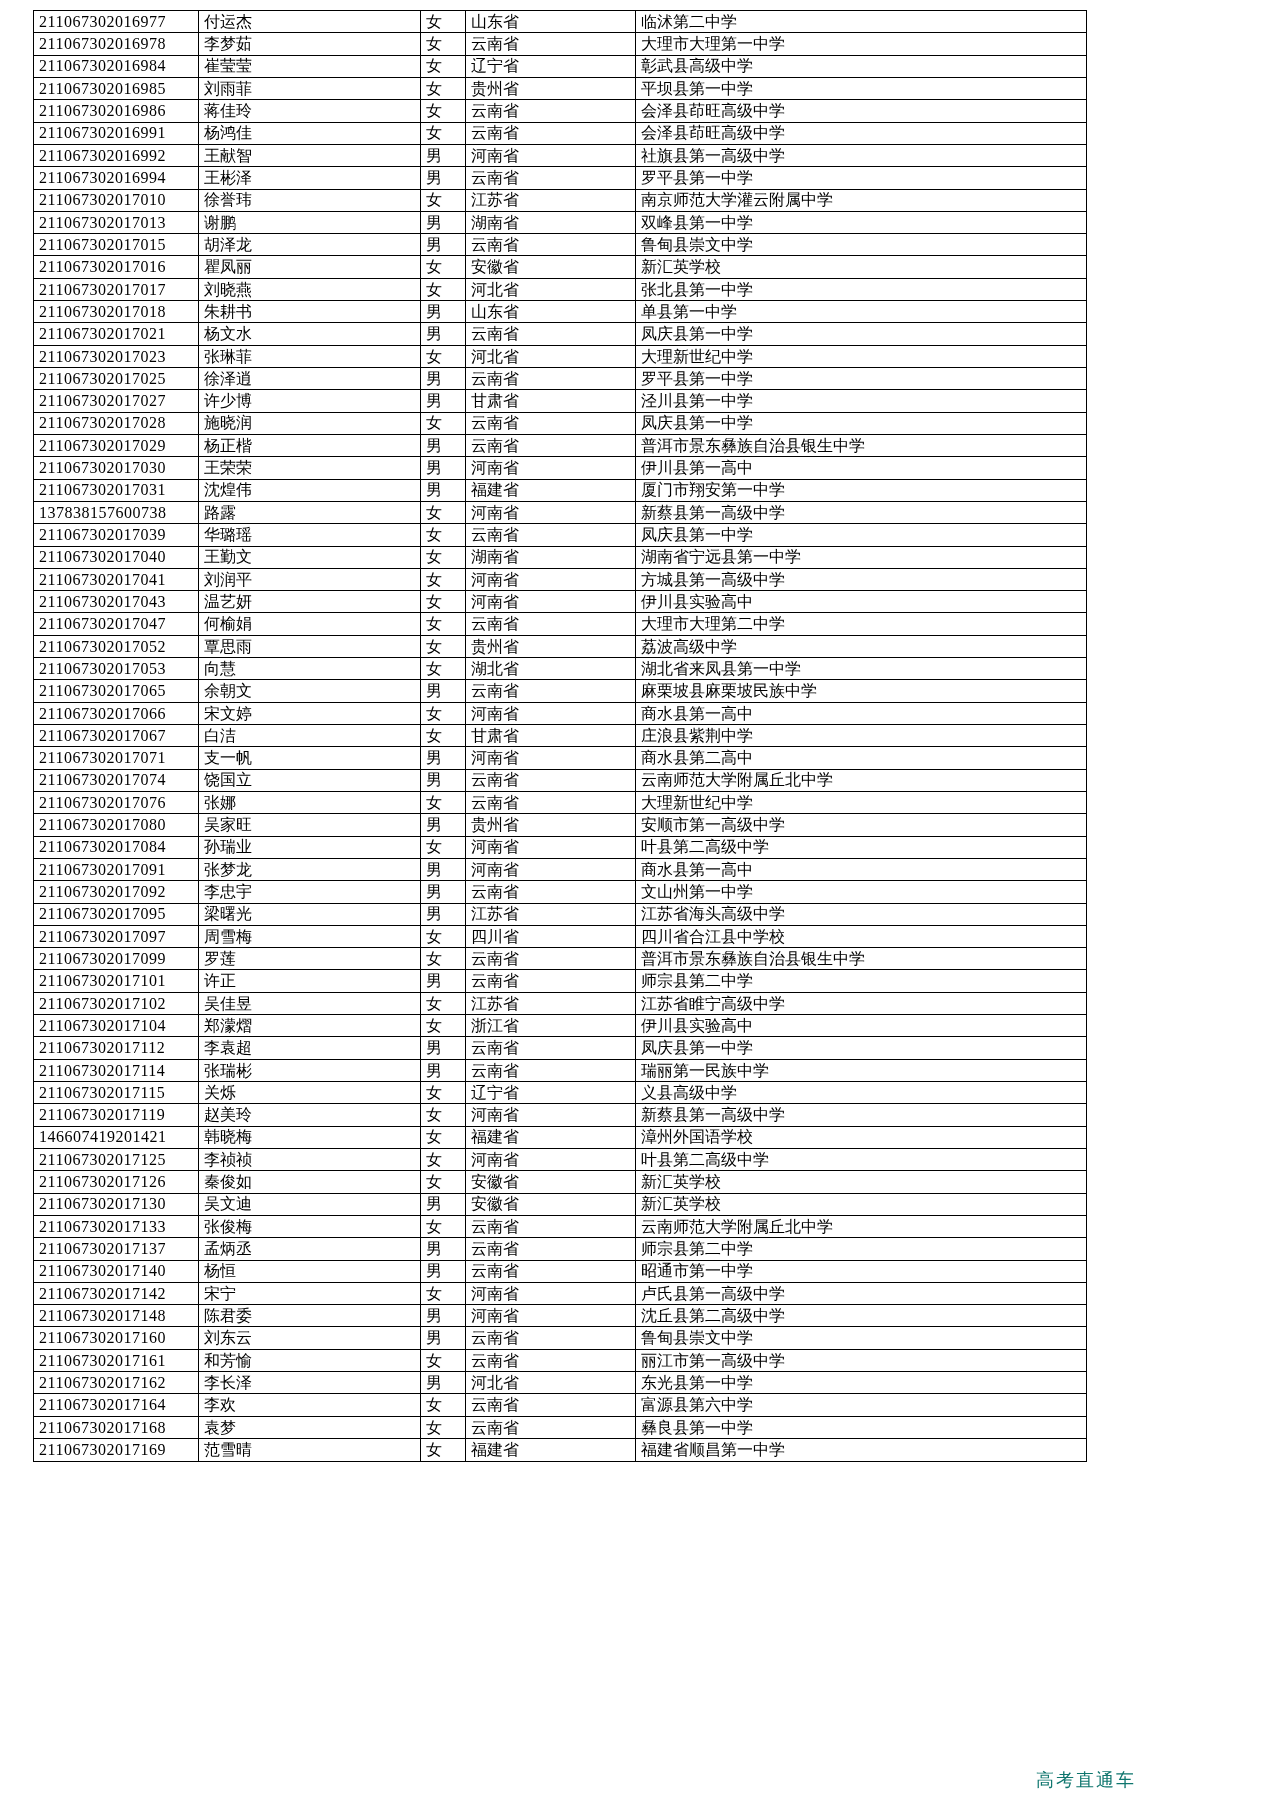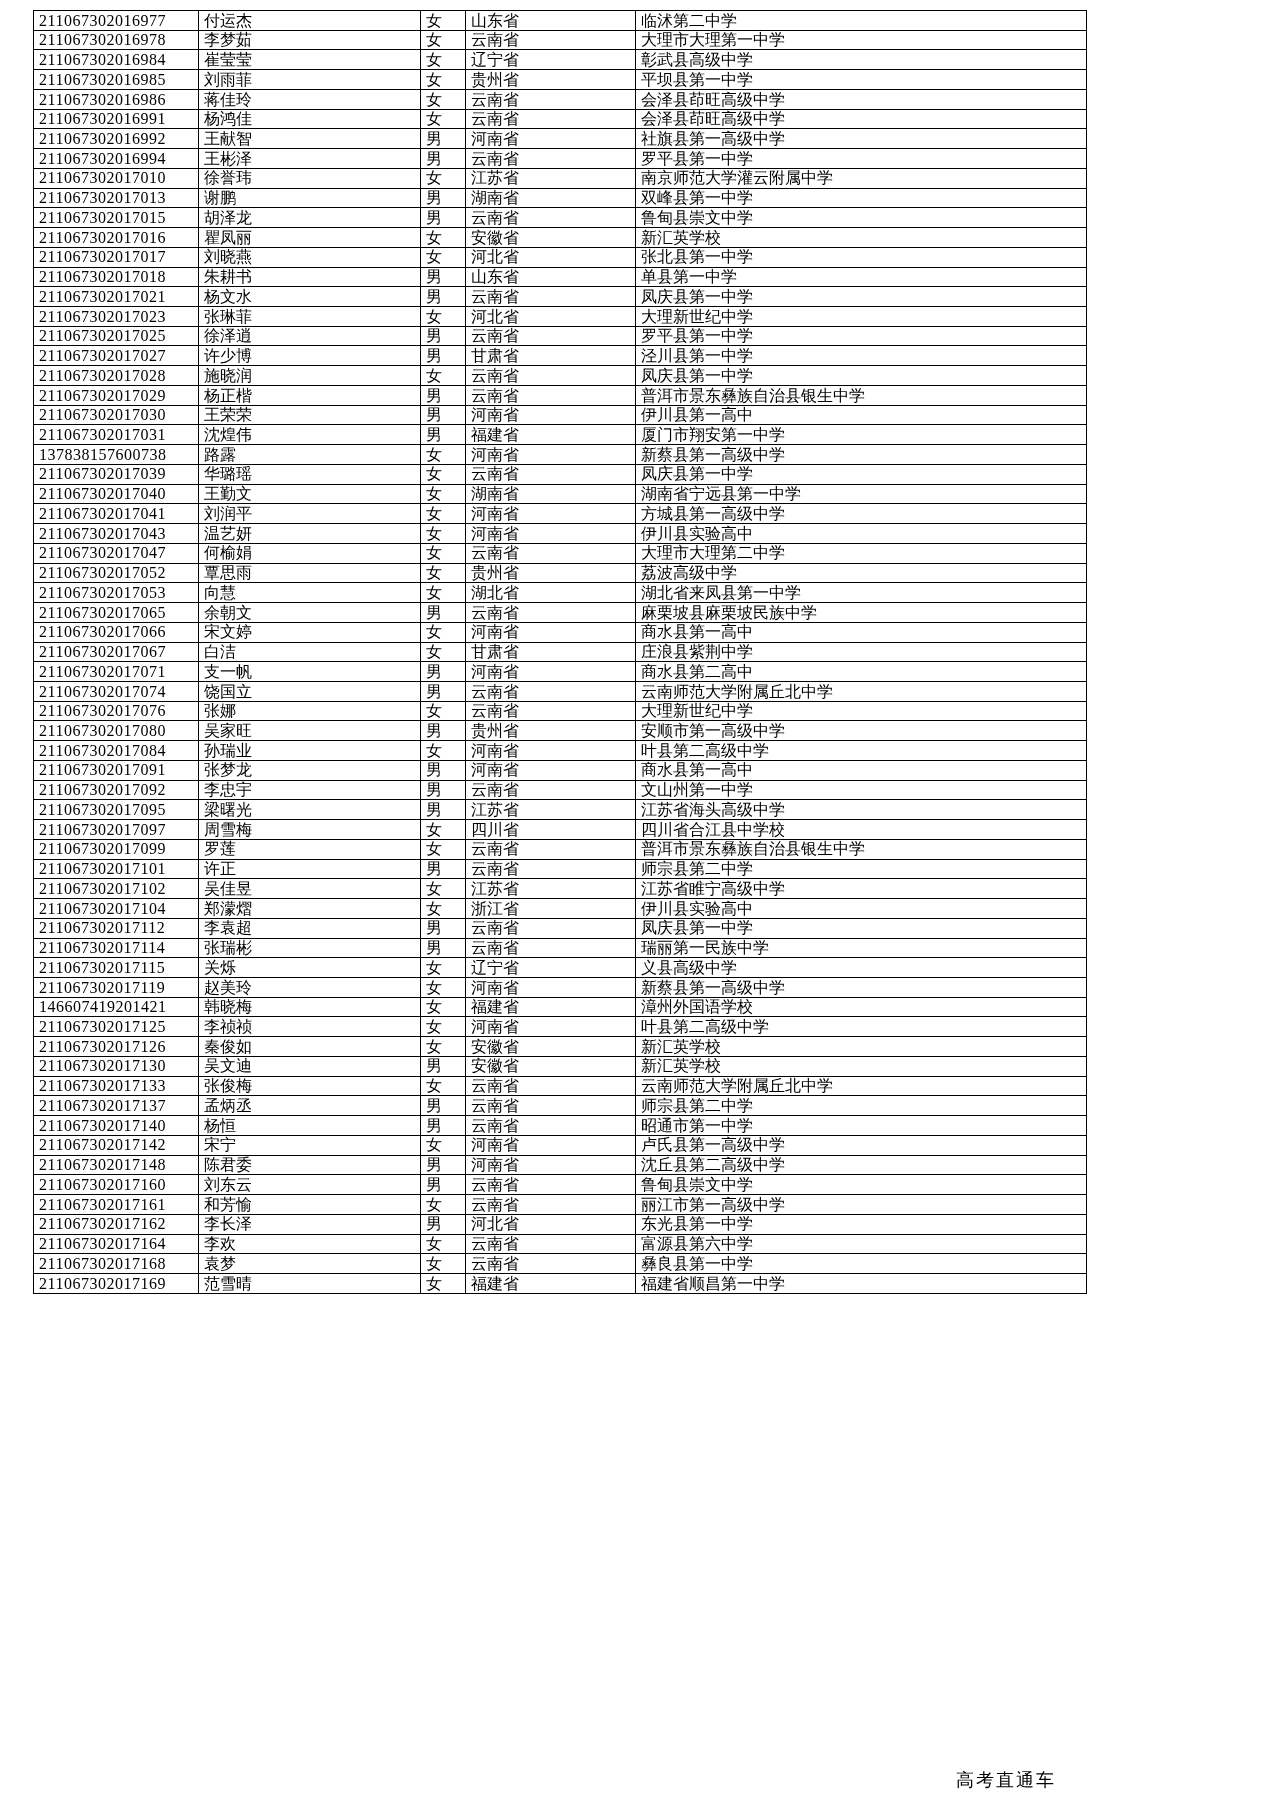--- a/index.html
+++ b/index.html
@@ -12,40 +12,40 @@
     position: relative;
     background: #ffffff;
     font-family: "Liberation Serif", "DejaVu Serif", serif;
     color: #000;
   }
   .roster {
     position: absolute;
     left: 33px;
     top: 10px;
     width: 1053px;
-    height: 1284px;
+    height: 1452px;
     border-collapse: collapse;
     table-layout: fixed;
   }
   .roster td {
     border: 1px solid #000;
     font-size: 16px;
     line-height: 1.1;
     padding: 0 2px 0 5px;
     vertical-align: middle;
     overflow: hidden;
     white-space: nowrap;
   }
   .roster td.c-id { letter-spacing: 0.5px; }
   .watermark {
     position: absolute;
-    left: 956px;
+    left: 1036px;
     top: 1768px;
     font-size: 18px;
-    color: #000000;
+    color: #0f766e;
     letter-spacing: 2px;
     white-space: nowrap;
   }
 </style>
 </head>
 <body>
 
 <div class="page">
 
   <table class="roster">

